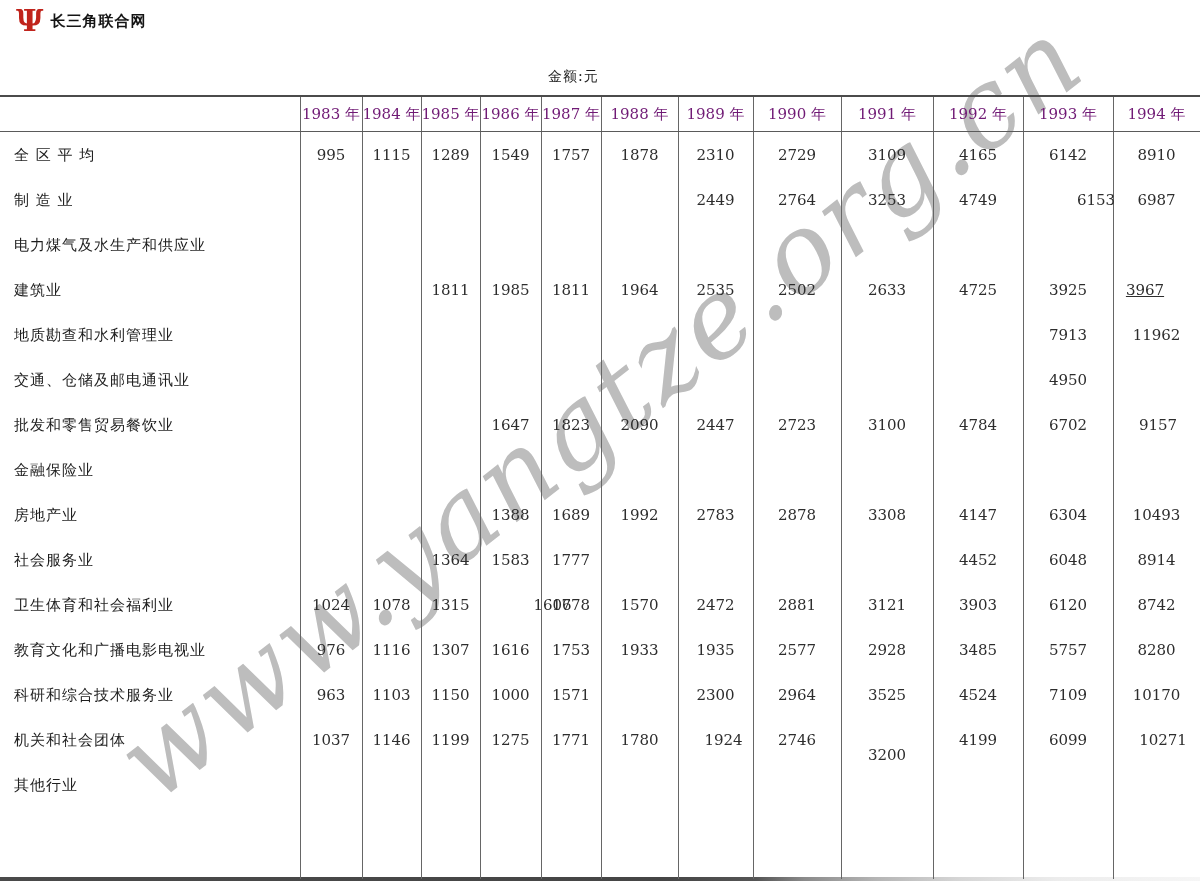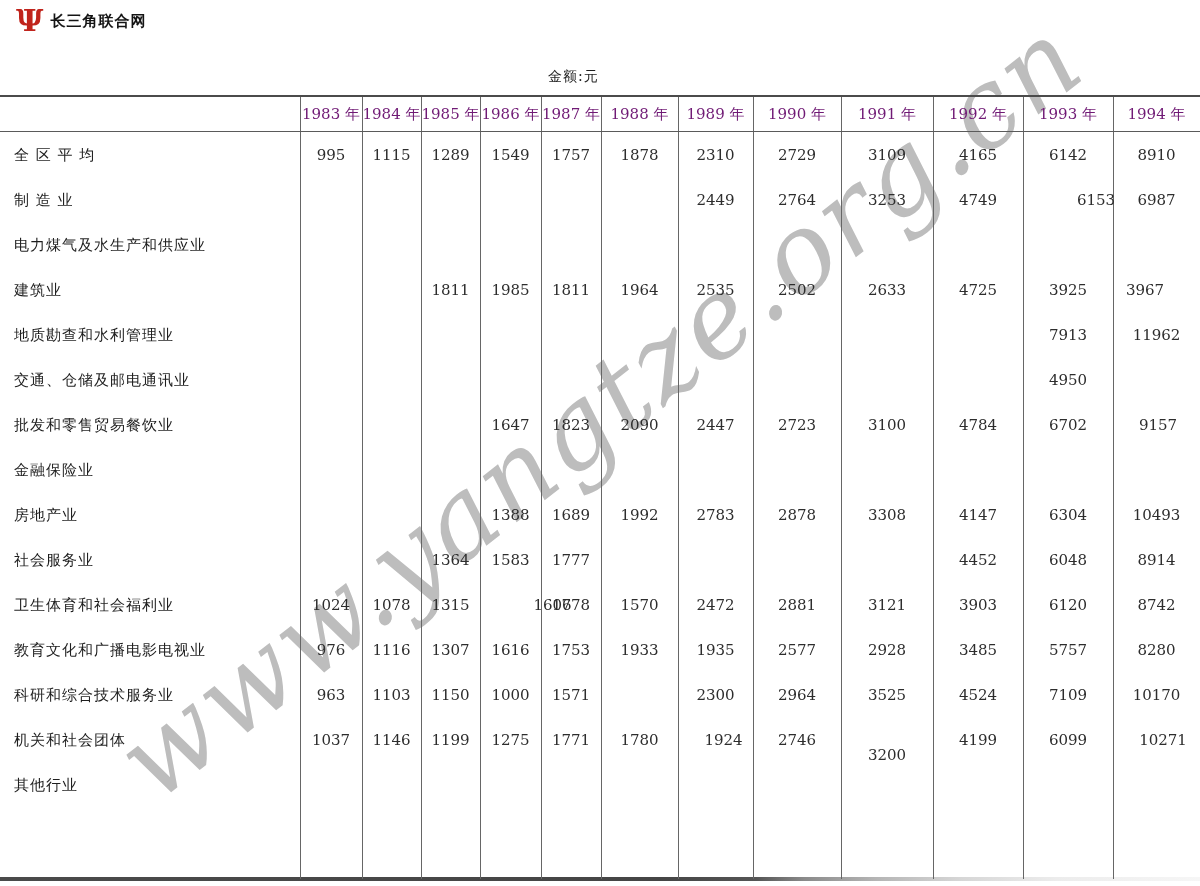--- a/index.html
+++ b/index.html
@@ -140,21 +140,21 @@
           <span class="rlabel">建筑业</span>
           <span class="vcell" style="left: 421px; width: 59px;">1811</span>
           <span class="vcell" style="left: 480px; width: 61px;">1985</span>
           <span class="vcell" style="left: 541px; width: 60px;">1811</span>
           <span class="vcell" style="left: 601px; width: 77px;">1964</span>
           <span class="vcell" style="left: 678px; width: 75px;">2535</span>
           <span class="vcell" style="left: 753px; width: 88px;">2502</span>
           <span class="vcell" style="left: 841px; width: 92px;">2633</span>
           <span class="vcell" style="left: 933px; width: 90px;">4725</span>
           <span class="vcell" style="left: 1023px; width: 90px;">3925</span>
-          <span class="vcell" style="left: 1113px; width: 64px;">3967</span>
+          <span class="vcell" style="left: 1113px; width: 64px; text-decoration: underline;">3967</span>
         </div>
         <div class="trow">
           <span class="rlabel">地质勘查和水利管理业</span>
           <span class="vcell" style="left: 1023px; width: 90px;">7913</span>
           <span class="vcell" style="left: 1113px; width: 87px;">11962</span>
         </div>
         <div class="trow">
           <span class="rlabel">交通、仓储及邮电通讯业</span>
           <span class="vcell" style="left: 1023px; width: 90px;">4950</span>
         </div>

